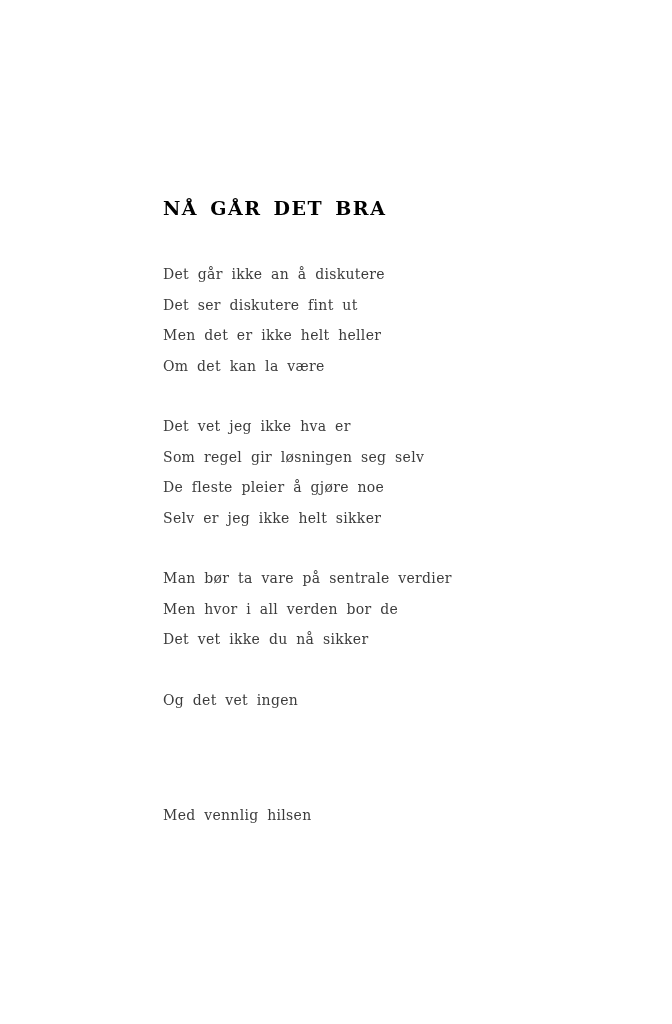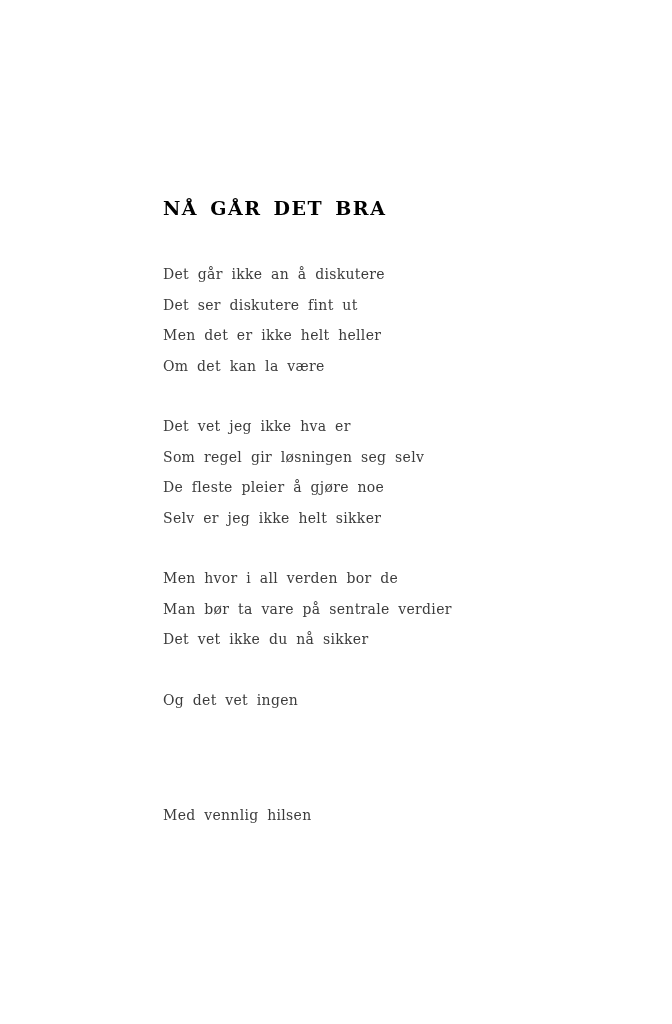--- a/index.html
+++ b/index.html
@@ -64,22 +64,22 @@
     </div>
 
     <div class="stanza">
       <div class="line">Det vet jeg ikke hva er</div>
       <div class="line">Som regel gir løsningen seg selv</div>
       <div class="line">De fleste pleier å gjøre noe</div>
       <div class="line">Selv er jeg ikke helt sikker</div>
     </div>
 
     <div class="stanza">
+      <div class="line">Man bør ta vare på sentrale verdier</div>
       <div class="line">Men hvor i all verden bor de</div>
-      <div class="line">Man bør ta vare på sentrale verdier</div>
       <div class="line">Det vet ikke du nå sikker</div>
     </div>
 
     <div class="stanza closing">
       <div class="line">Og det vet ingen</div>
     </div>
 
     <div class="stanza signature">
       <div class="line">Med vennlig hilsen</div>
     </div>

